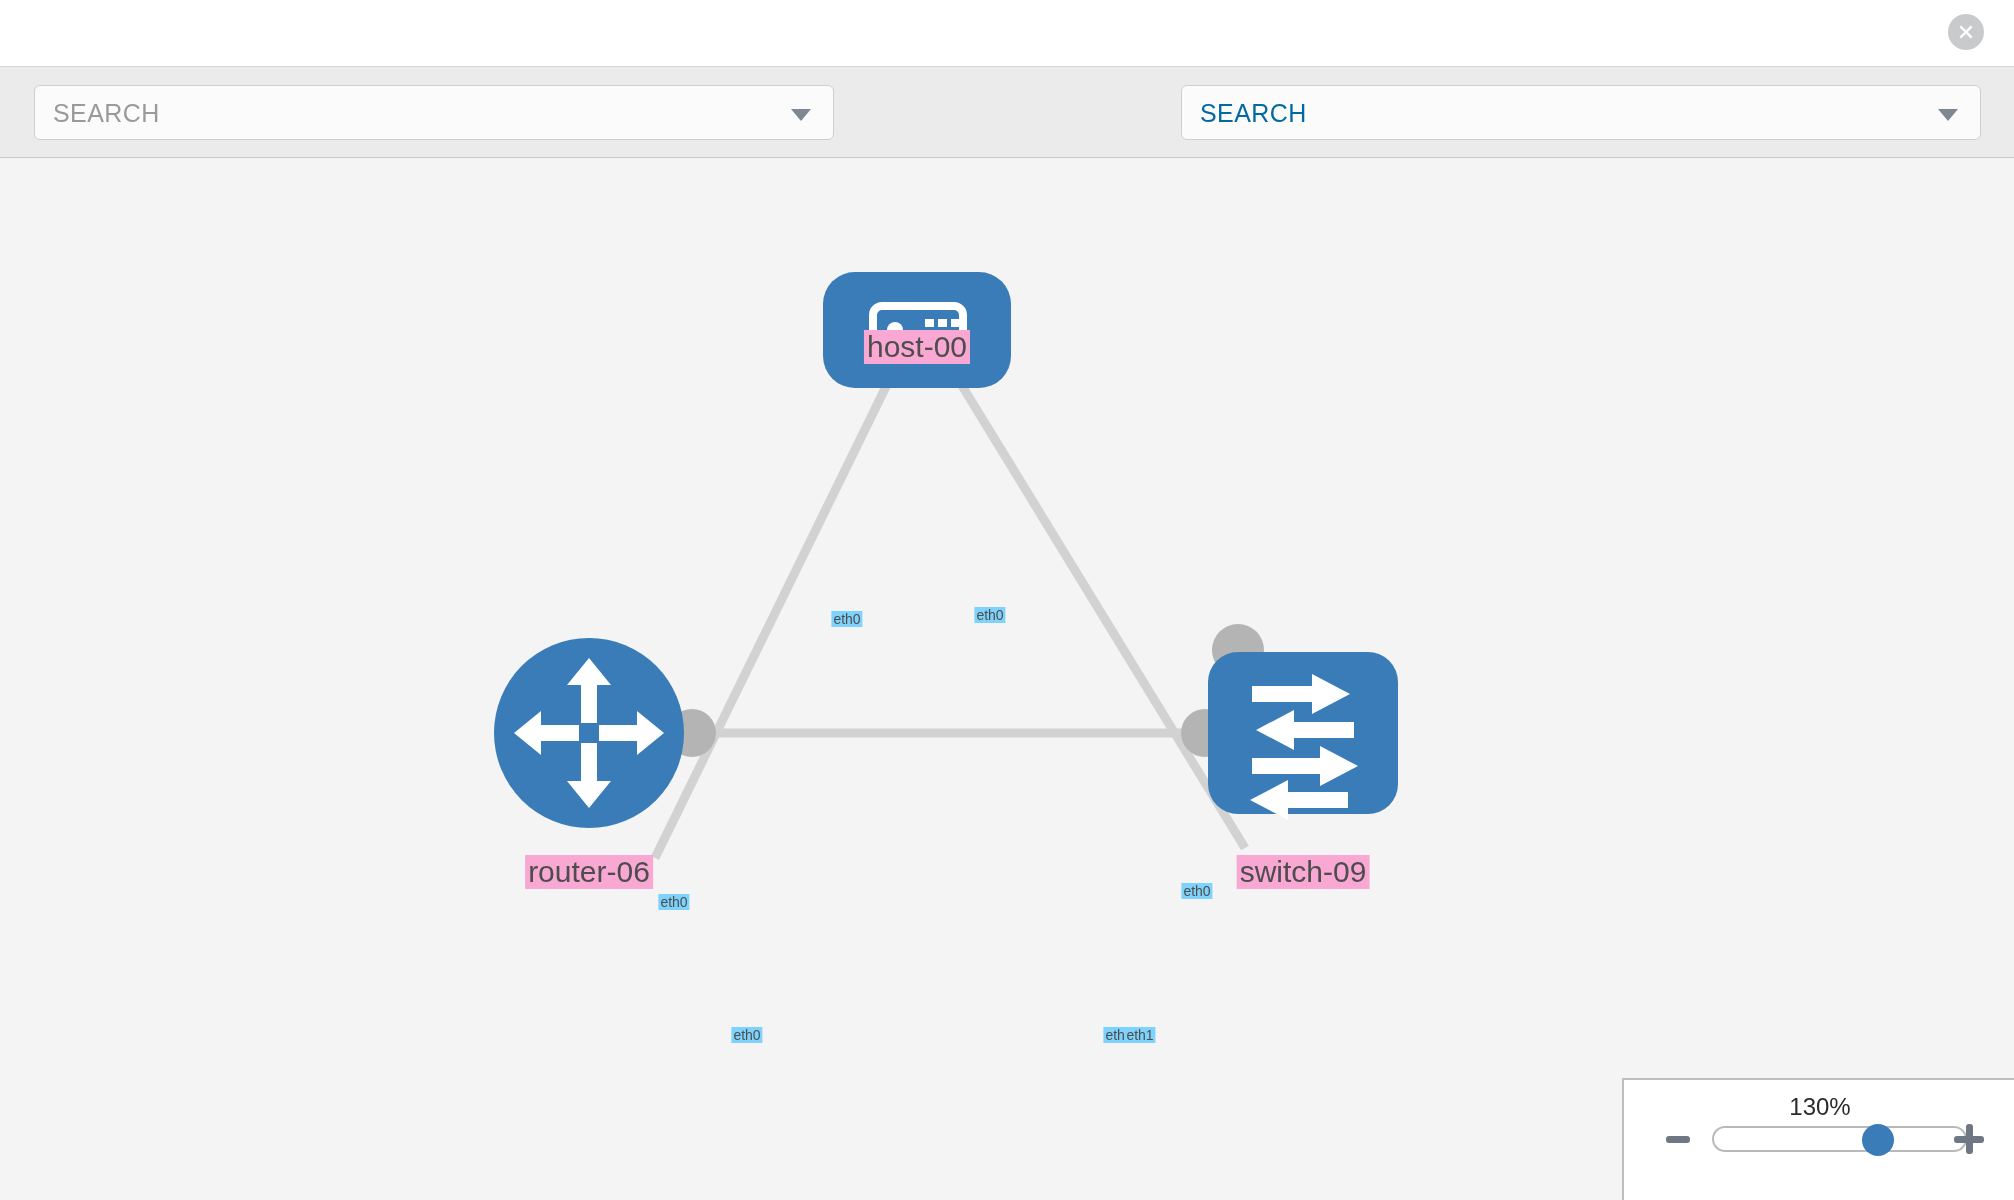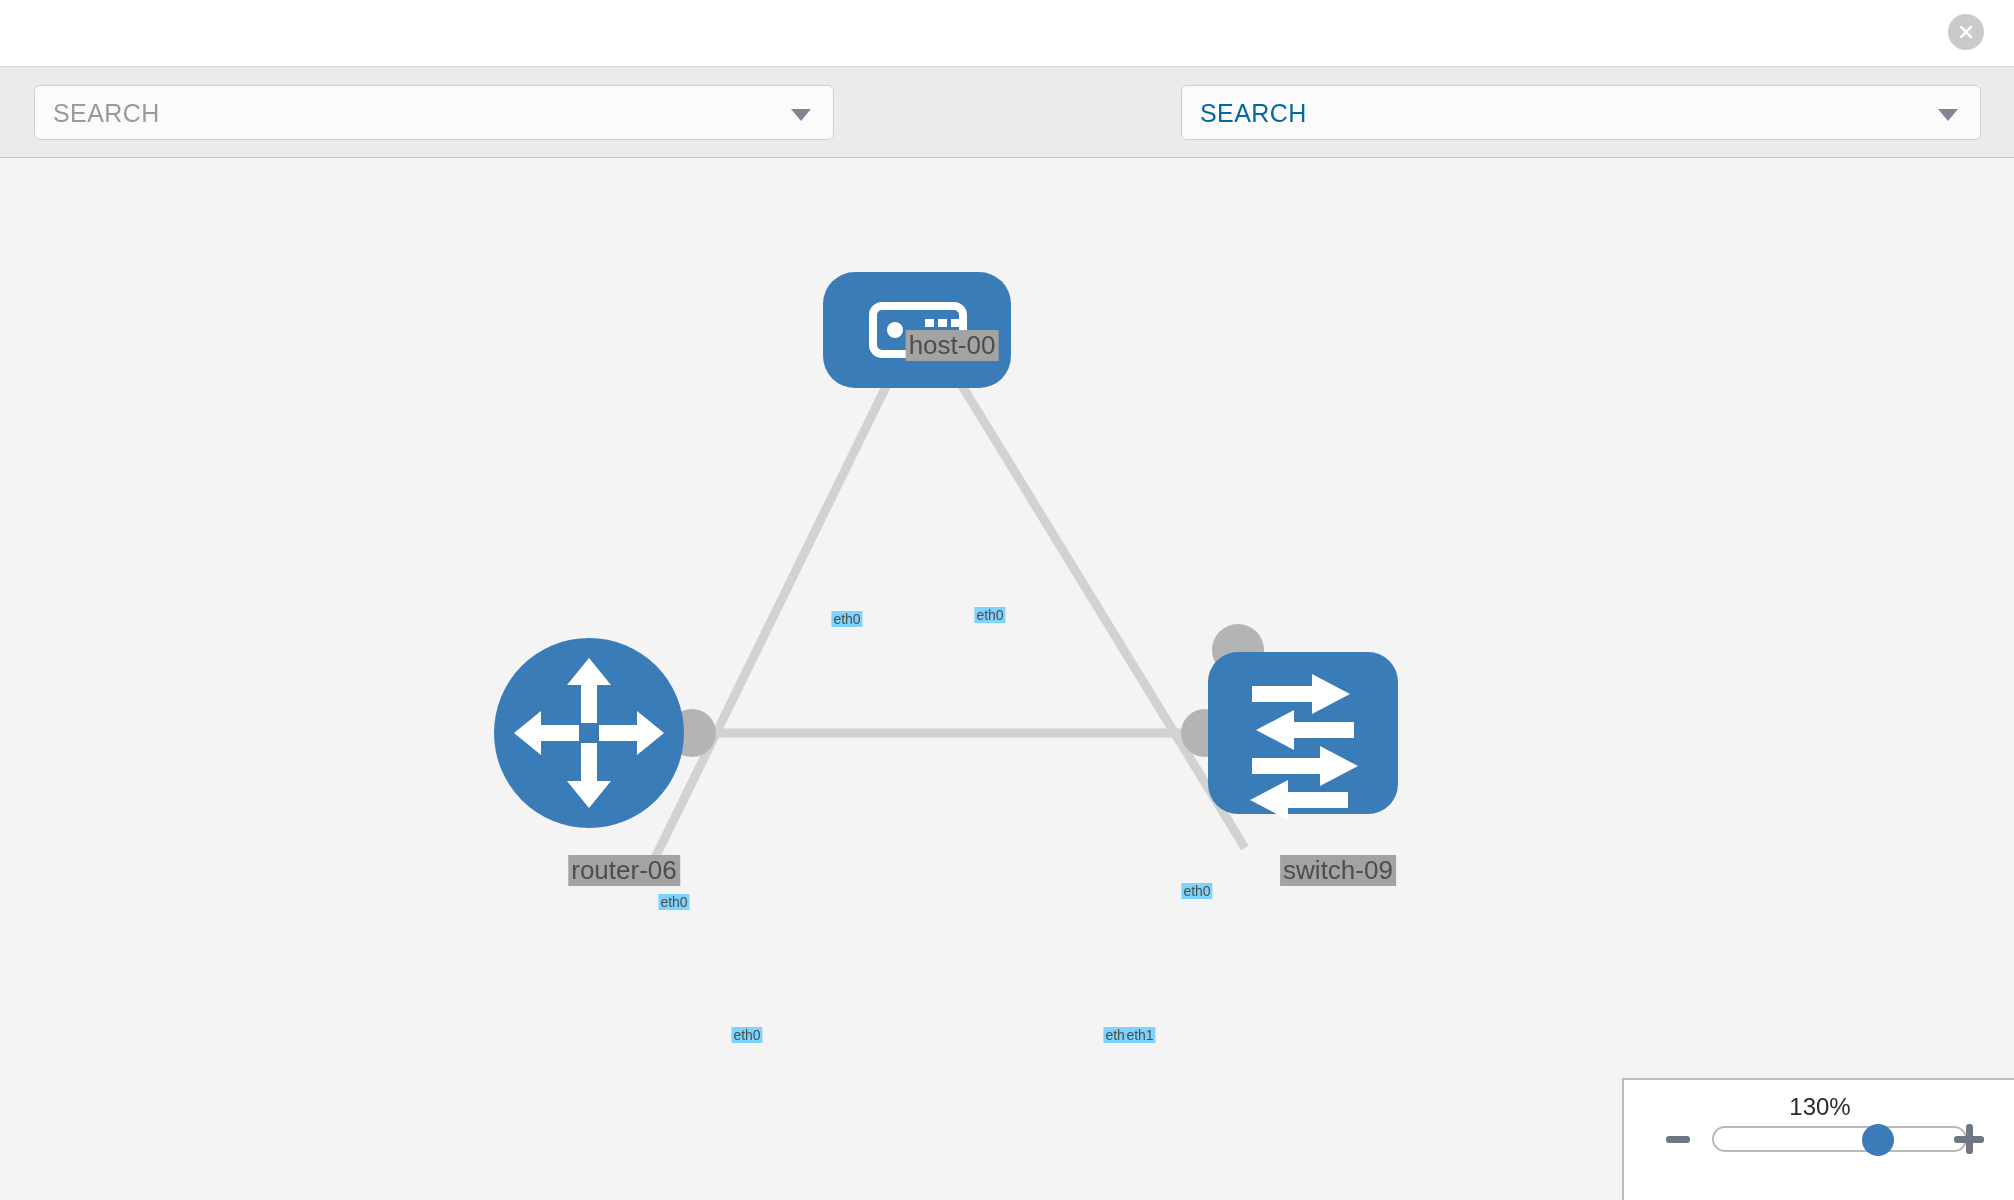--- a/index.html
+++ b/index.html
@@ -135,27 +135,26 @@
   .graph-svg {
     position: absolute;
     left: 0; top: 0;
     width: 2014px;
     height: 1042px;
   }
 
   
   .node-label {
     position: absolute;
-    font-size: 26px;
+    font-size: 30px;
     color: #4d4d4d;
-    background: #a3a3a3;
+    background: #f9a8d4;
     padding: 0 3px;
     white-space: nowrap;
     transform: translateX(-50%);
-    margin-left: 35px;
   }
   .iface-label {
     position: absolute;
     font-size: 14px;
     color: #4d4d4d;
     background: #7dd3fc;
     padding: 0 2px;
     white-space: nowrap;
     transform: translateX(-50%);
   }

